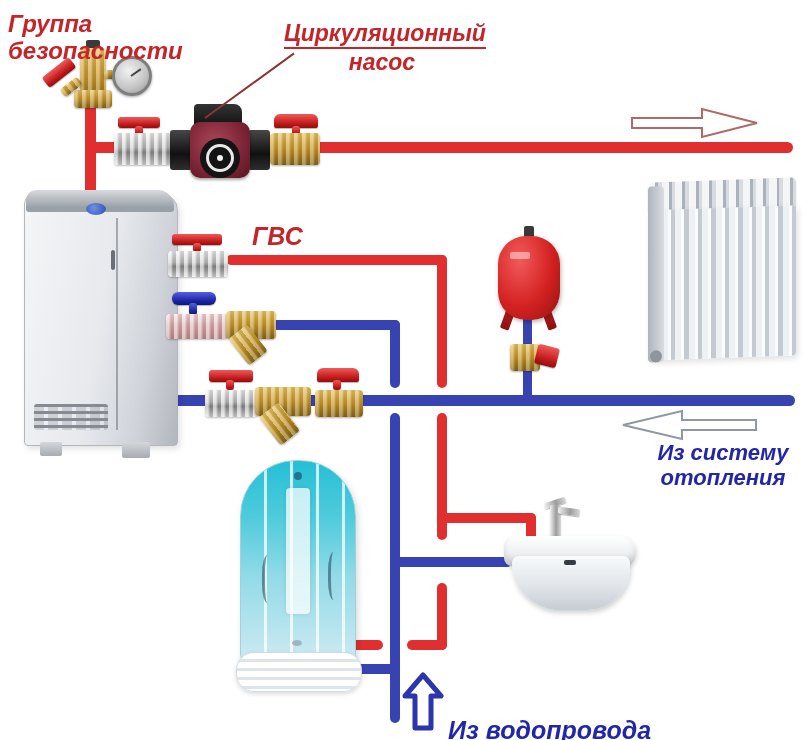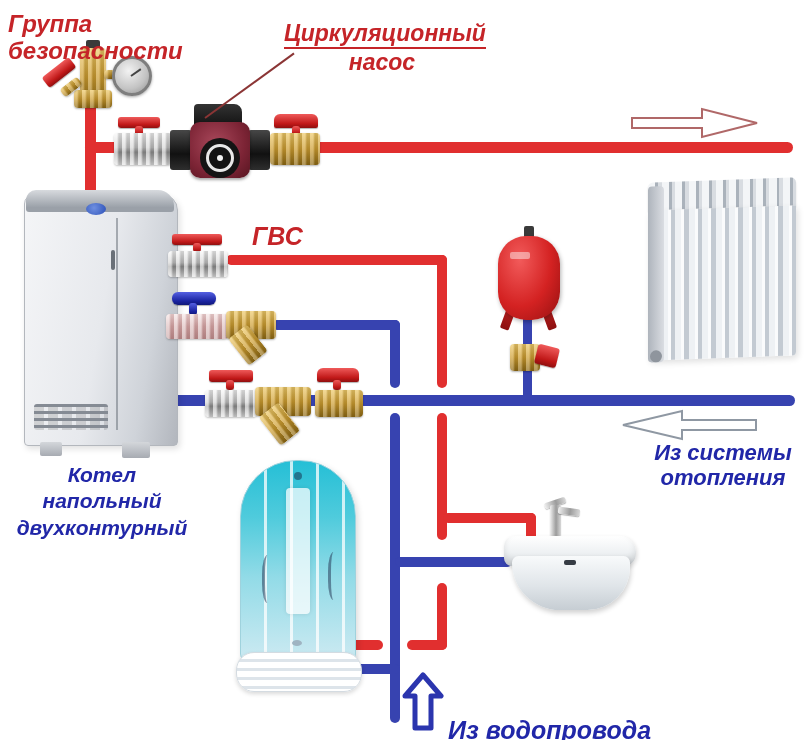--- a/index.html
+++ b/index.html
@@ -247,19 +247,18 @@
   <div class="lbl red" style="left:8px;top:10px;width:240px;font-size:24px;">Группа безопасности</div>
 
   <div class="lbl red center" style="left:284px;top:20px;width:196px;font-size:23px;">
     <span class="pump-l1">Циркуляционный</span><br>
     <span>насос</span>
   </div>
 
 
   <div class="lbl red" style="left:252px;top:222px;font-size:25px;">ГВС</div>
 
-  <div class="lbl blue center" style="left:12px;top:462px;width:180px;font-size:21px;line-height:1.25;">Котел напольный двухконтурный</div>
-
-  <div class="lbl blue center" style="left:648px;top:440px;width:150px;font-size:22px;">Из системы отопления</div>
+
+  <div class="lbl blue center" style="left:648px;top:440px;width:150px;font-size:22px;">Из систему отопления</div>
 
   <div class="lbl blue" style="left:448px;top:692px;width:230px;font-size:25px;margin-top:24px;">Из водопровода</div>
 
 </div>
 
 </body></html>

